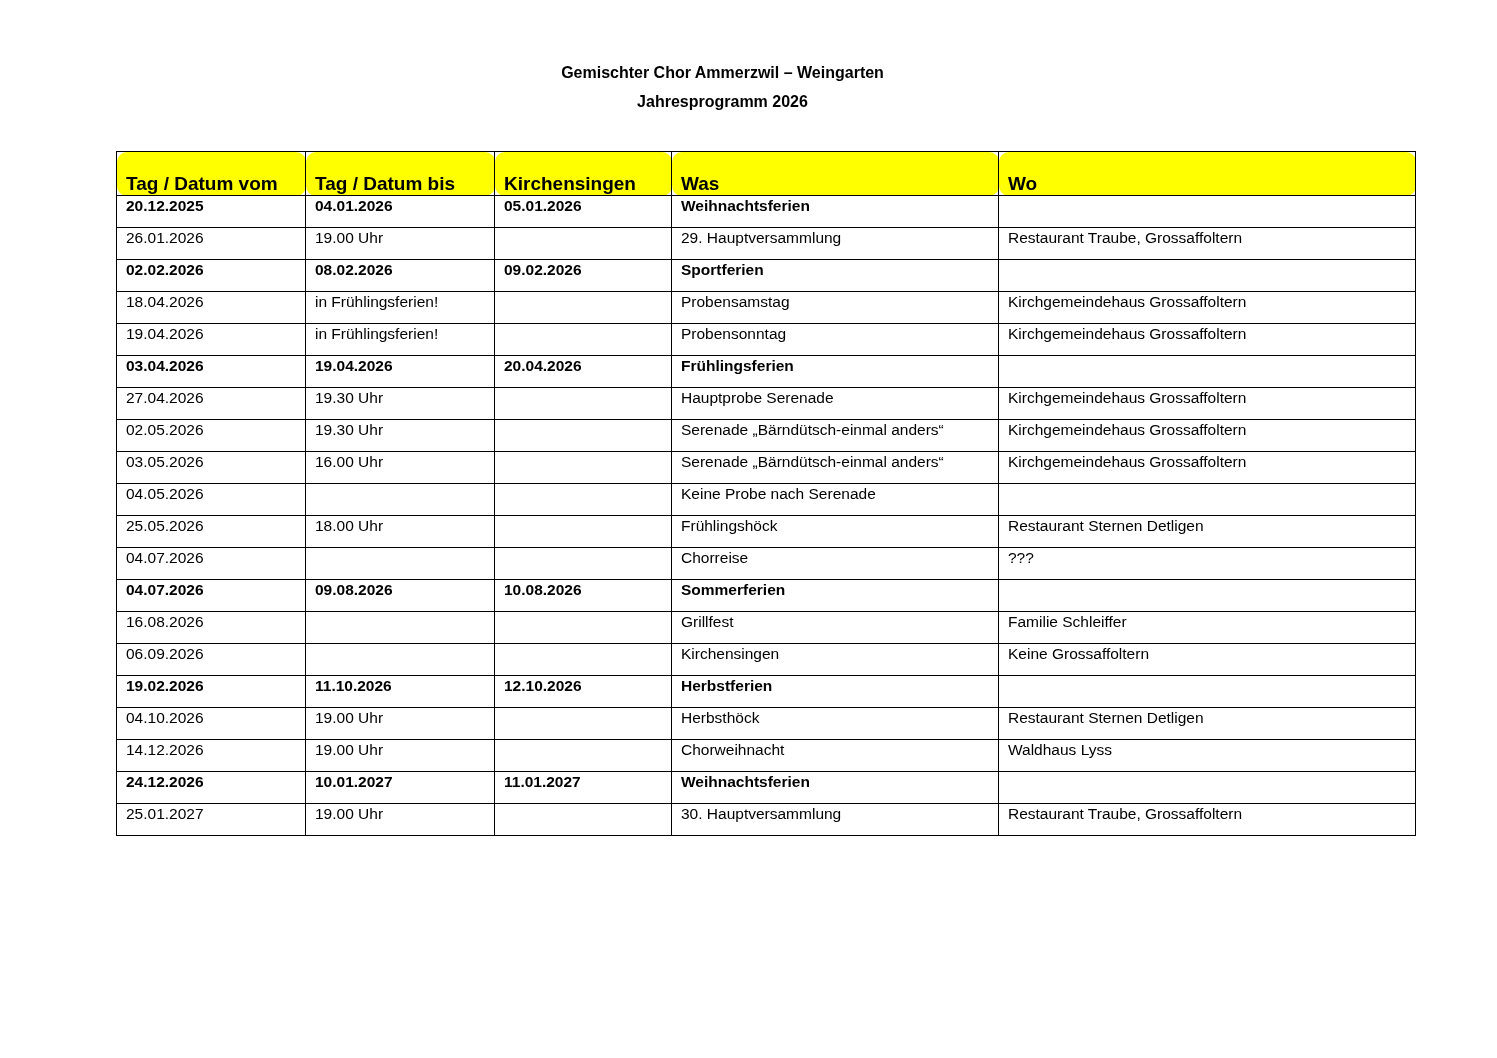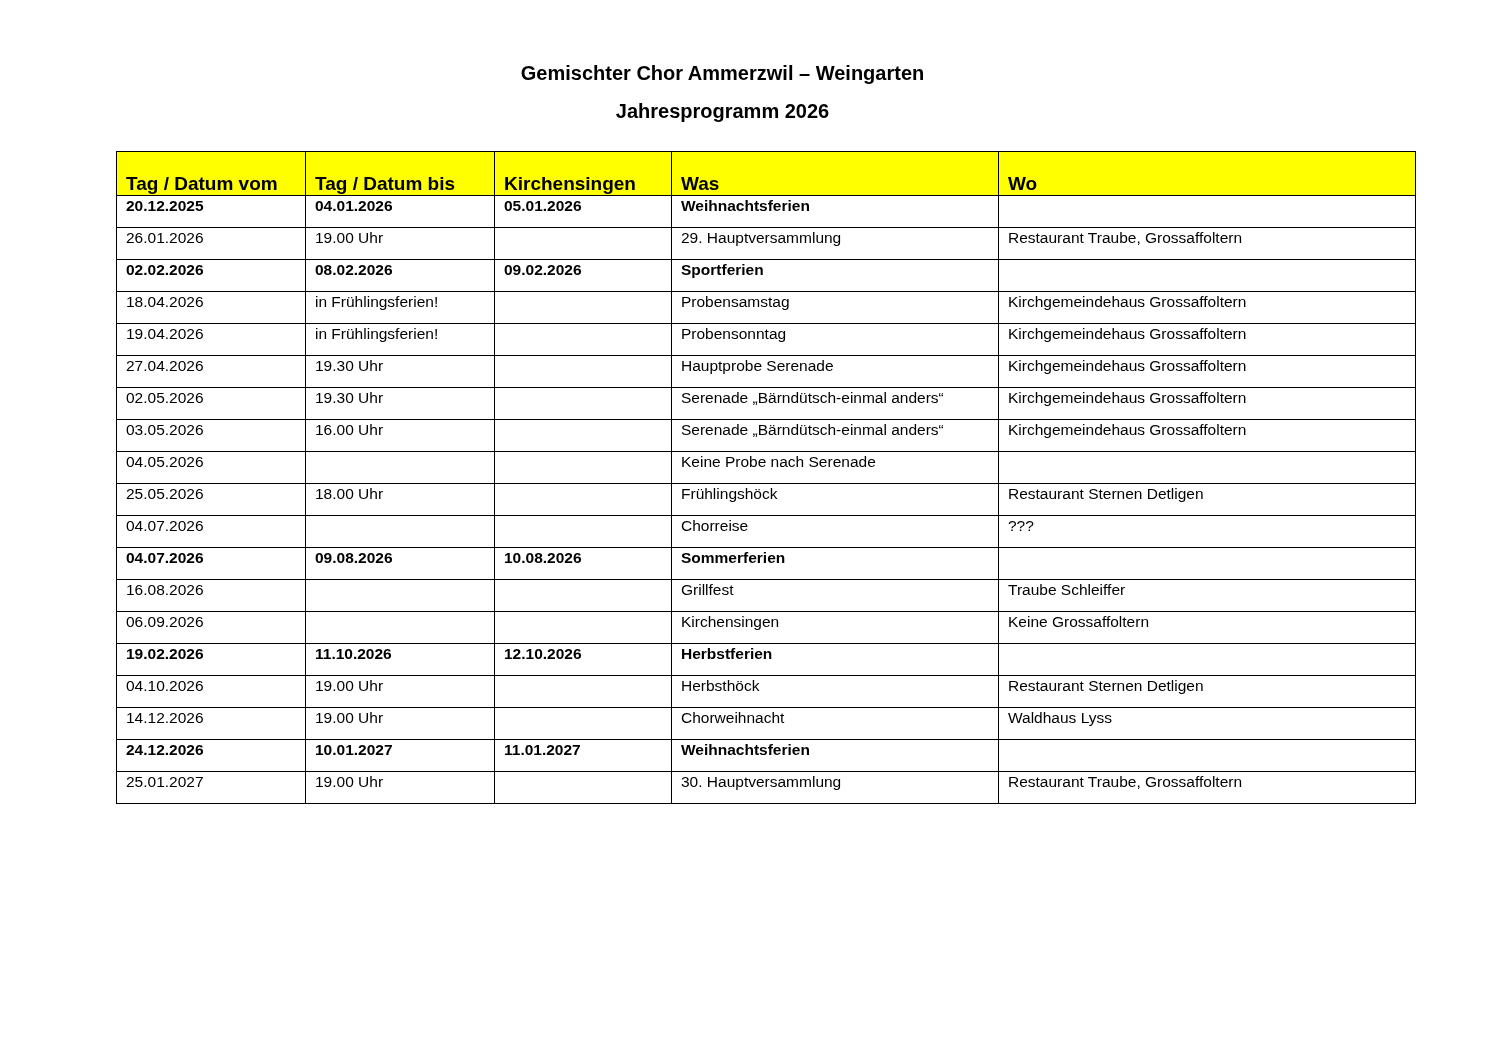--- a/index.html
+++ b/index.html
@@ -2,36 +2,36 @@
 <html><head>
 <meta charset="utf-8">
 <style>
   html, body { margin: 0; padding: 0; background: #ffffff; }
   body {
     width: 1497px; height: 1058px; position: relative; overflow: hidden;
     font-family: "Liberation Sans", sans-serif; color: #000;
   }
   .title {
     position: absolute; left: 0; width: 1445px; text-align: center;
-    font-weight: bold; font-size: 20px; line-height: 24px;
+    font-weight: bold; font-size: 16px; line-height: 24px;
   }
   #t1 { top: 61px; }
-  #t2 { top: 99px; }
+  #t2 { top: 90px; }
   table.prog {
     position: absolute; left: 116px; top: 151px;
     border-collapse: collapse; table-layout: fixed;
     width: 1299px;
   }
   table.prog th, table.prog td {
     border: 1px solid #000; padding: 0 0 0 9px; vertical-align: top;
     text-align: left; overflow: hidden; white-space: nowrap;
   }
   table.prog th {
     background: #ffff00; height: 43px; vertical-align: bottom;
-    font-size: 19px; font-weight: bold; line-height: 22px; padding-bottom: 0;
+    font-size: 19px; font-weight: bold; line-height: 22px; padding-bottom: 0; border-radius: 10px;
   }
   table.prog td {
     height: 30px; font-size: 15.5px; line-height: 18px; padding-top: 1px;
   }
   table.prog tr.bold td { font-weight: bold; }
   col.c1 { width: 189px; } col.c2 { width: 189px; } col.c3 { width: 177px; }
   col.c4 { width: 327px; } col.c5 { width: 417px; }
 </style>
 </head>
 <body>
@@ -85,20 +85,27 @@
         <td>Probensamstag</td>
         <td>Kirchgemeindehaus Grossaffoltern</td>
       </tr>
       <tr>
         <td>19.04.2026</td>
         <td>in Frühlingsferien!</td>
         <td></td>
         <td>Probensonntag</td>
         <td>Kirchgemeindehaus Grossaffoltern</td>
       </tr>
+      <tr class="bold">
+        <td>03.04.2026</td>
+        <td>19.04.2026</td>
+        <td>20.04.2026</td>
+        <td>Frühlingsferien</td>
+        <td></td>
+      </tr>
       <tr>
         <td>27.04.2026</td>
         <td>19.30 Uhr</td>
         <td></td>
         <td>Hauptprobe Serenade</td>
         <td>Kirchgemeindehaus Grossaffoltern</td>
       </tr>
       <tr>
         <td>02.05.2026</td>
         <td>19.30 Uhr</td>
@@ -139,21 +146,21 @@
         <td>09.08.2026</td>
         <td>10.08.2026</td>
         <td>Sommerferien</td>
         <td></td>
       </tr>
       <tr>
         <td>16.08.2026</td>
         <td></td>
         <td></td>
         <td>Grillfest</td>
-        <td>Traube Schleiffer</td>
+        <td>Familie Schleiffer</td>
       </tr>
       <tr>
         <td>06.09.2026</td>
         <td></td>
         <td></td>
         <td>Kirchensingen</td>
         <td>Keine Grossaffoltern</td>
       </tr>
       <tr class="bold">
         <td>19.02.2026</td>

